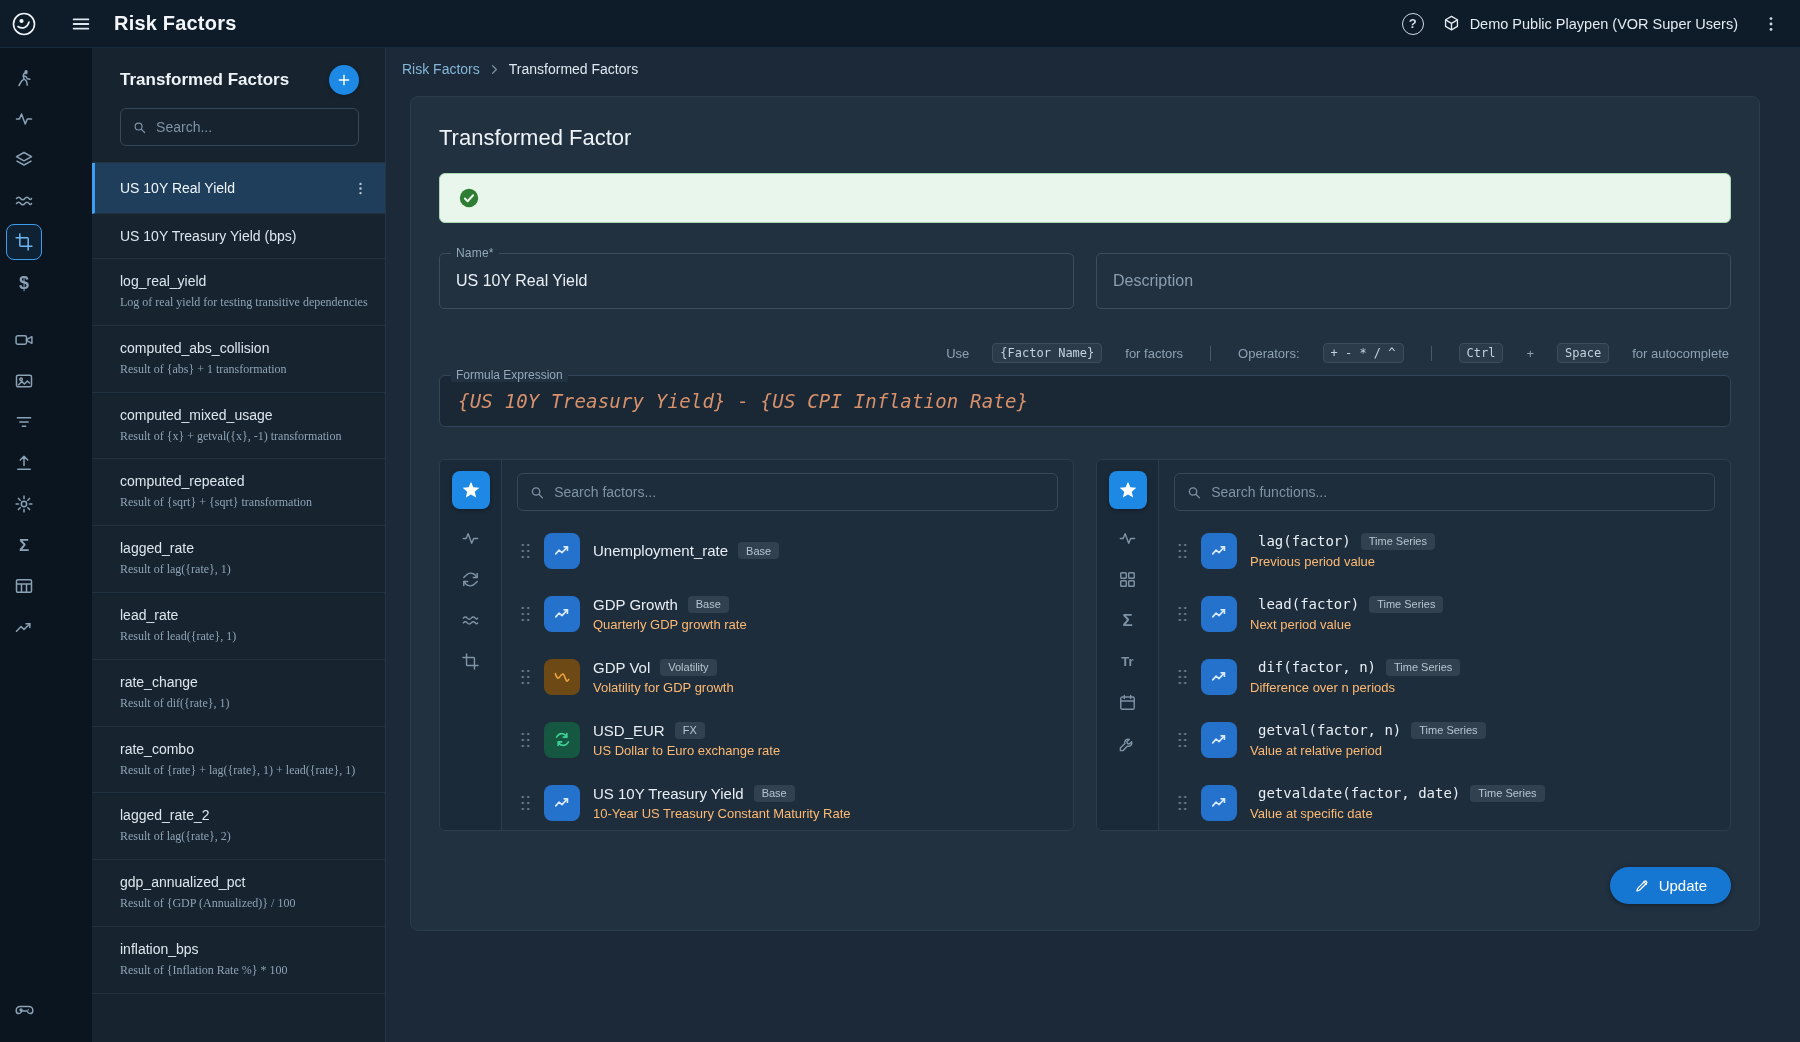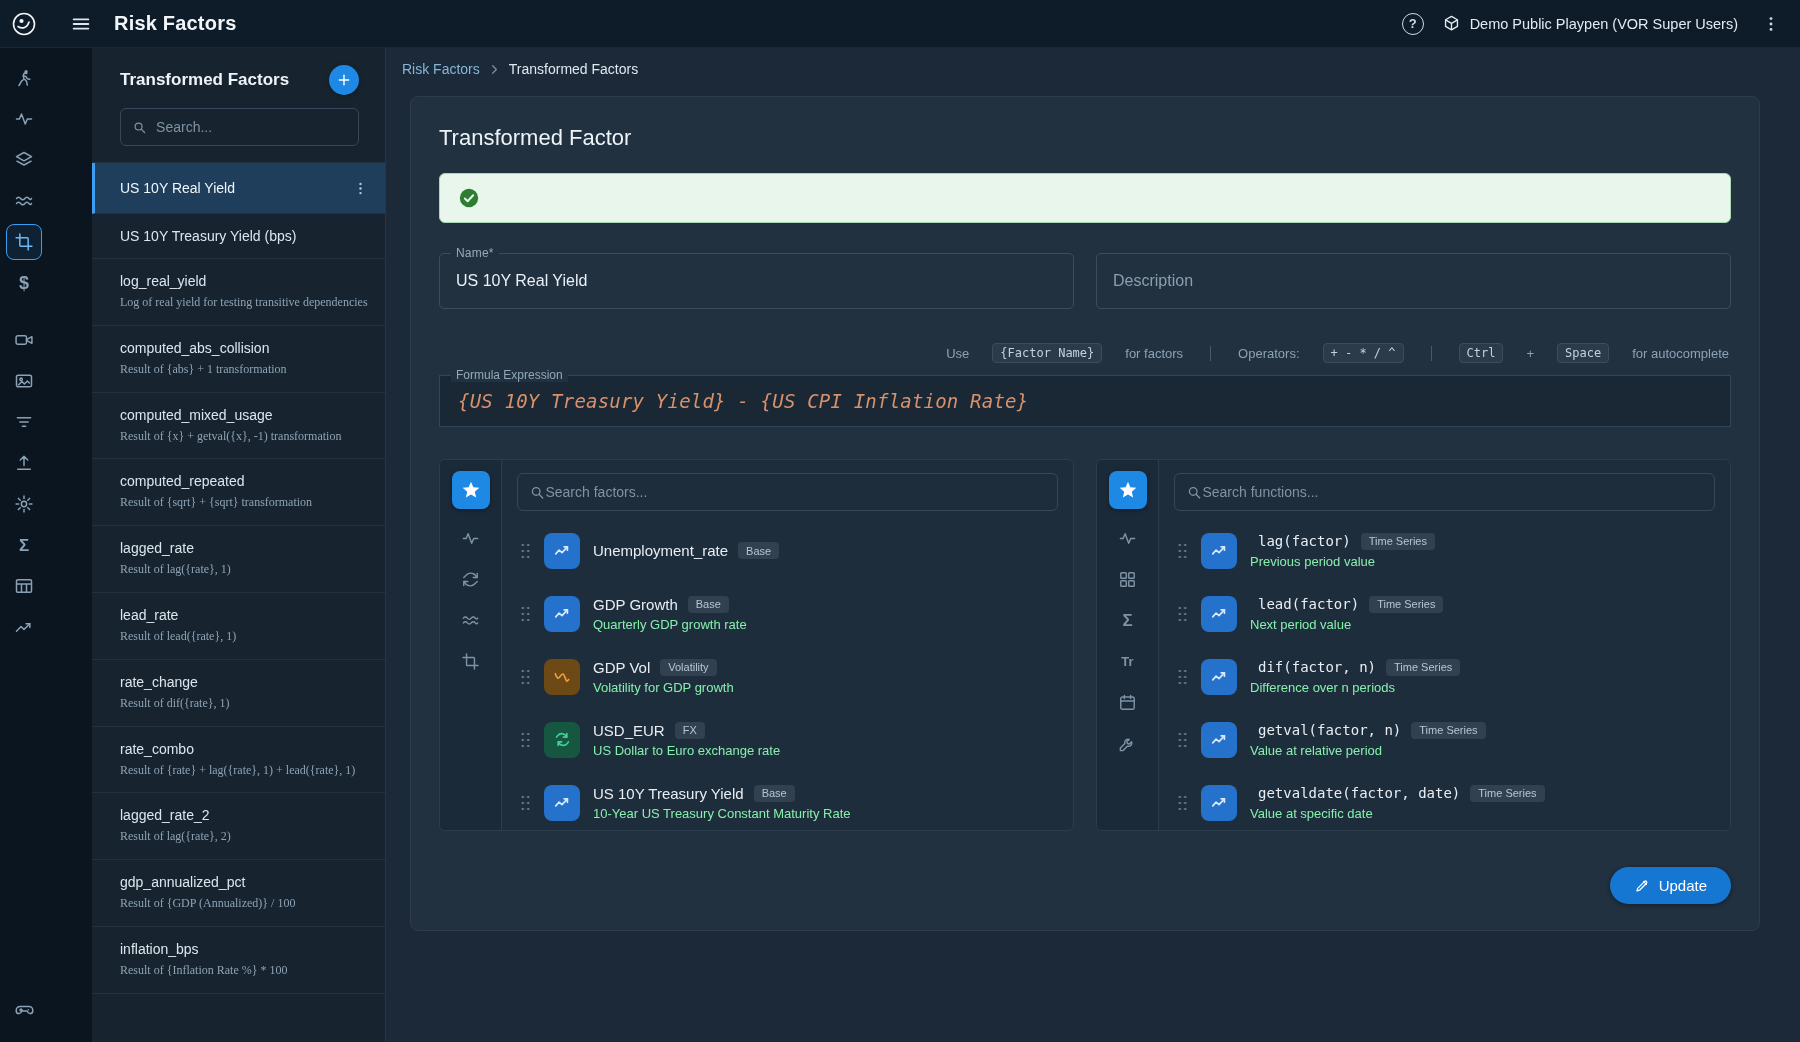--- a/index.html
+++ b/index.html
@@ -122,21 +122,21 @@
     font-size:13px; color:#8da2b4; margin-bottom:12px; padding-right:2px;
   }
   .chip{
     font-family:"DejaVu Sans Mono", monospace; font-size:12px;
     background:#2b3b4a; border:1px solid #3c4d5e; border-radius:4px;
     padding:2px 7px; color:#c3d2de; white-space:nowrap;
   }
   .vdiv{ width:1px; height:15px; background:#46596d; margin:0 4px; }
 
   .formula-field{
-    position:relative; border:1px solid #33455a; border-radius:0; background:#1a2836;
+    position:relative; border:1px solid #33455a; border-radius:6px; background:#1a2836;
     padding:14px 18px; margin-bottom:32px; cursor:text;
   }
   .formula-label{
     position:absolute; top:-8px; left:11px; background:#213140; padding:0 5px;
     font-size:12px; color:#93a9bb;
   }
   .formula-value{ font-size:19px; color:#d8916b; letter-spacing:.2px;font-style:italic; }
 
   
   .pickers{ display:grid; grid-template-columns:1fr 1fr; gap:22px; margin-bottom:36px; }
@@ -151,21 +151,21 @@
   .star-btn{
     width:38px; height:38px; border-radius:8px; background:#1e88e5;
     display:flex; align-items:center; justify-content:center; cursor:pointer;
     box-shadow:0 1px 4px rgba(0,0,0,.35); flex:none;
   }
   .picon{ color:#7e93a6; cursor:pointer; display:flex; align-items:center; justify-content:center; width:24px; height:24px; flex:none; }
   .glyph-tr{ font-size:13px; font-weight:700; }
   .panel-body{ flex:1; min-width:0; display:flex; flex-direction:column; }
   .panel-search{
     margin:13px 15px 4px; height:38px; border:1px solid #37485a; border-radius:6px;
-    display:flex; align-items:center; padding:0 11px; color:#7e93a6; flex:none;justify-content:space-between;
+    display:flex; align-items:center; gap:9px; padding:0 11px; color:#7e93a6; flex:none;justify-content:space-between;
   }
   .panel-search input{
     background:transparent; border:0; outline:0; width:100%;
     color:#dfe8f0; font-size:14px; font-family:"Liberation Sans", sans-serif;
   }
   .panel-search input::placeholder{ color:#7e93a6; }
   .panel-list{ flex:1; overflow:hidden; padding:4px 10px 0; }
   .prow{ display:flex; align-items:center; gap:13px; padding:9px 8px; min-height:63px; cursor:grab; }
   .drag{
     width:11px; height:17px; flex:none;
@@ -180,21 +180,21 @@
   .row-icon.amber{ background:#6d4a15; color:#f0a23e; }
   .row-icon.green{ background:#155741; color:#3ed394; }
   .prow-texts{ min-width:0; }
   .prow-title{ display:flex; align-items:center; gap:10px; font-size:15px; color:#e8eef4; }
   .prow-title .fname{ white-space:nowrap; }
   .fn .prow-title .fname{ font-family:"DejaVu Sans Mono", monospace; font-size:14px;margin-left:8px; }
   .badge{
     font-size:11px; color:#b6c5d2; background:#32414f; border-radius:4px;
     padding:2.5px 8px; white-space:nowrap; flex:none;
   }
-  .prow-desc{ font-size:13px; color:#86efac; margin-top:4px; }
+  .prow-desc{ font-size:13px; color:#fdba74; margin-top:4px; }
 
   .card-footer{ display:flex; justify-content:flex-end; }
   .update-btn{
     display:flex; align-items:center; gap:9px; background:#1677d2; color:#fff;
     border:0; border-radius:20px; padding:10px 24px; font-size:15px; font-weight:500;
     font-family:Liberation Sans, sans-serif; cursor:pointer;
     box-shadow:0 1px 5px rgba(0,0,0,.4);
   }
 </style>
 </head>

